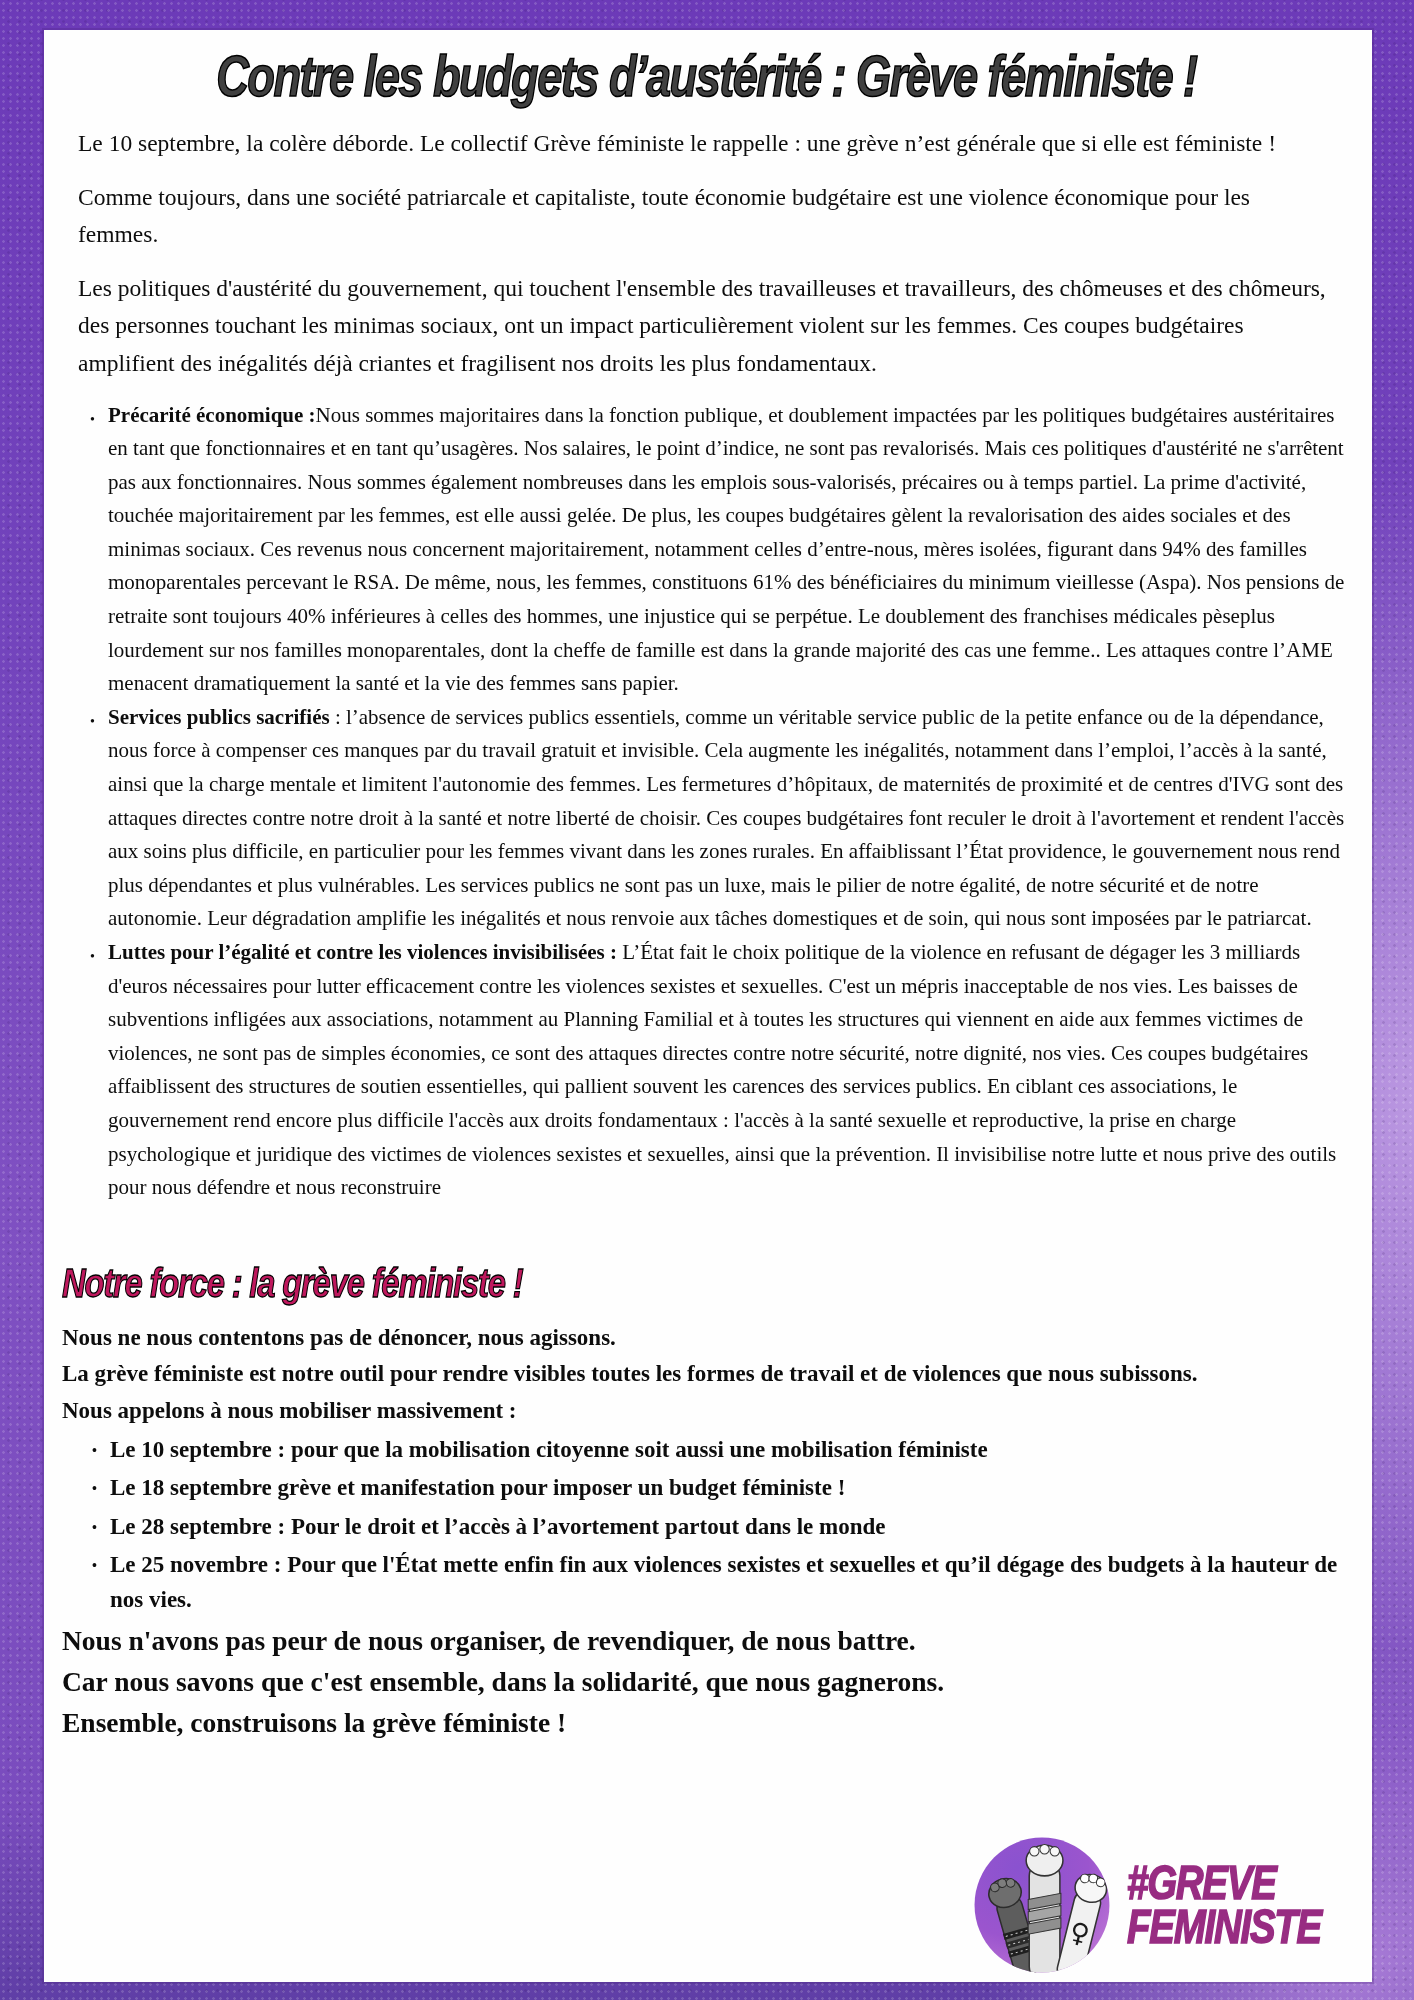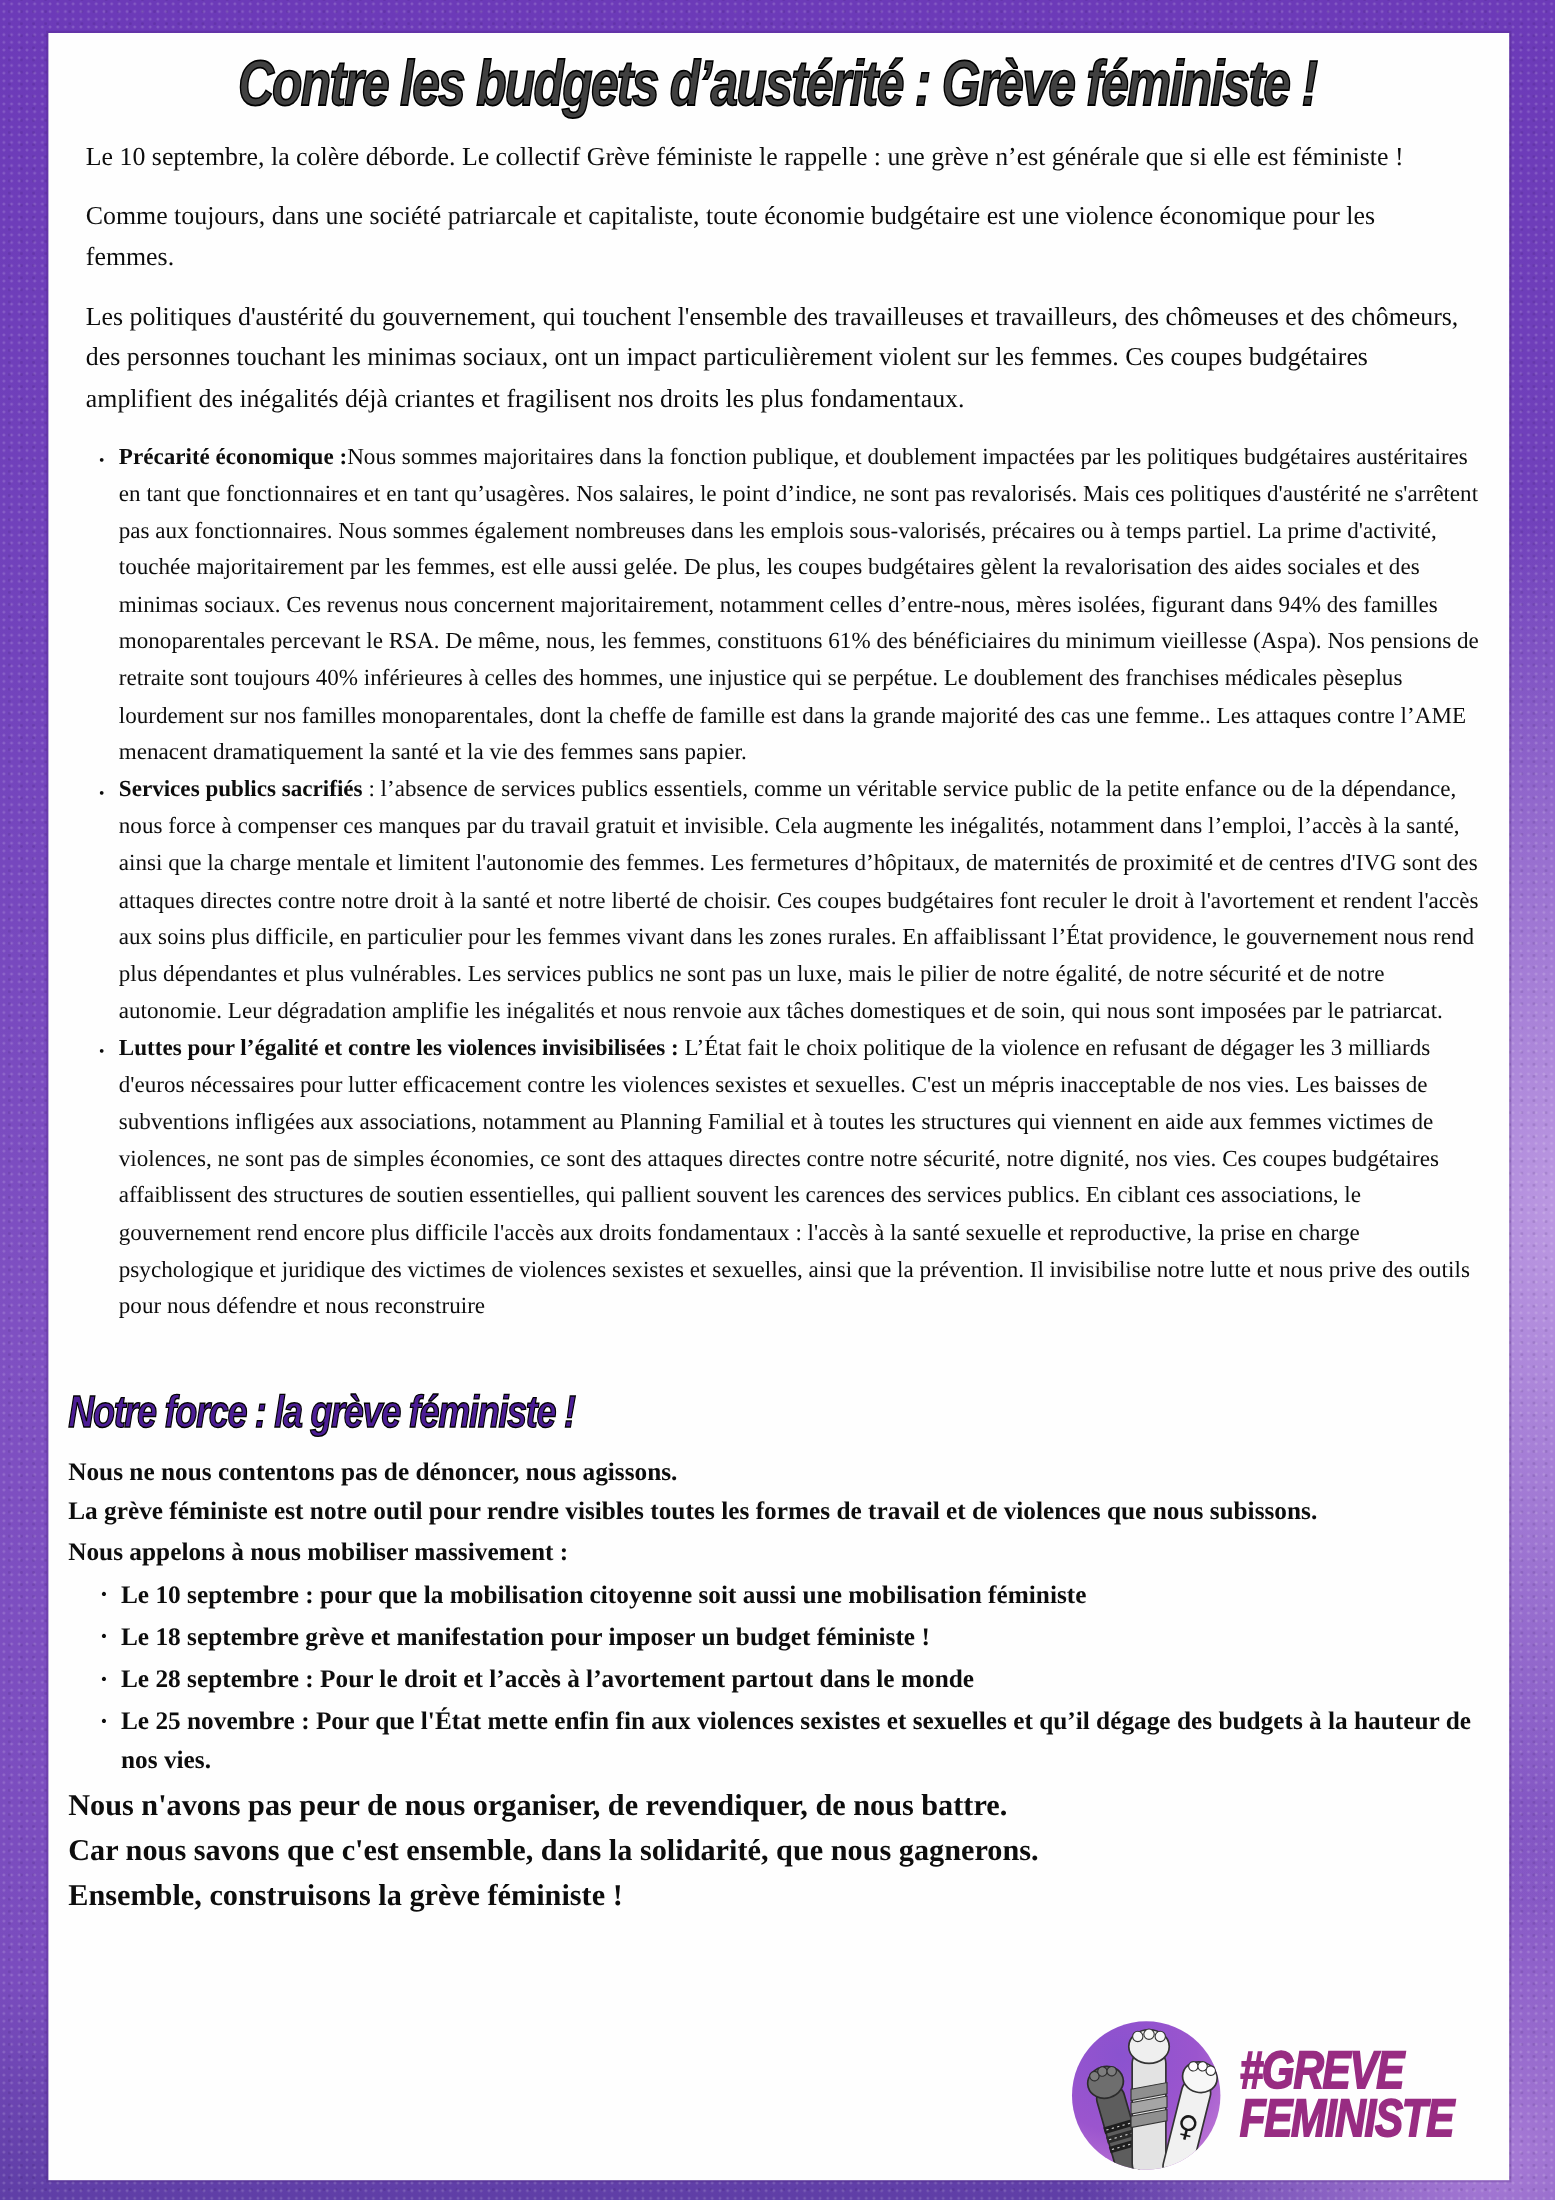--- a/index.html
+++ b/index.html
@@ -43,21 +43,21 @@
     position:relative;padding-left:18px;
     font-size:21px;line-height:1.6;
   }
   ul.issues li + li{}
   ul.issues li::before{
     content:"•";position:absolute;left:0;top:10px;font-size:14px;color:#0d0d0d;
   }
   ul.issues b{font-weight:bold;}
   h2{
     margin:56px 0 14px;font-size:41px;line-height:1.1;
-    font-family:"Liberation Sans", sans-serif;font-weight:bold;font-style:italic;color:#4c1d95;
+    font-family:"Liberation Sans", sans-serif;font-weight:bold;font-style:italic;color:#be185d;
   }
   h2 .squeeze{
     display:inline-block;transform:scaleX(.8);transform-origin:left center;
     letter-spacing:-1.5px;-webkit-text-stroke:1.3px #000;white-space:nowrap;
   }
   .leadlines p{font-size:23px;line-height:1.58;margin:0;font-weight:bold;}
   ul.dates{list-style:none;margin:4px 0 0;padding:0 0 0 30px;}
   ul.dates li{
     position:relative;padding-left:18px;font-size:23px;line-height:1.5;font-weight:bold;
     margin-bottom:4px;

